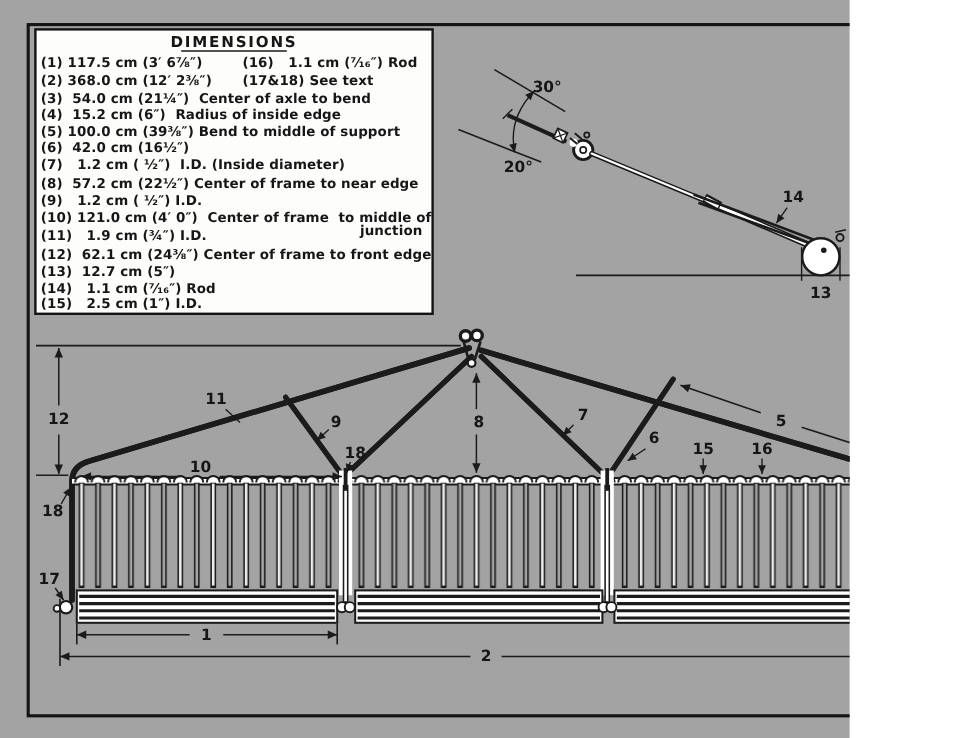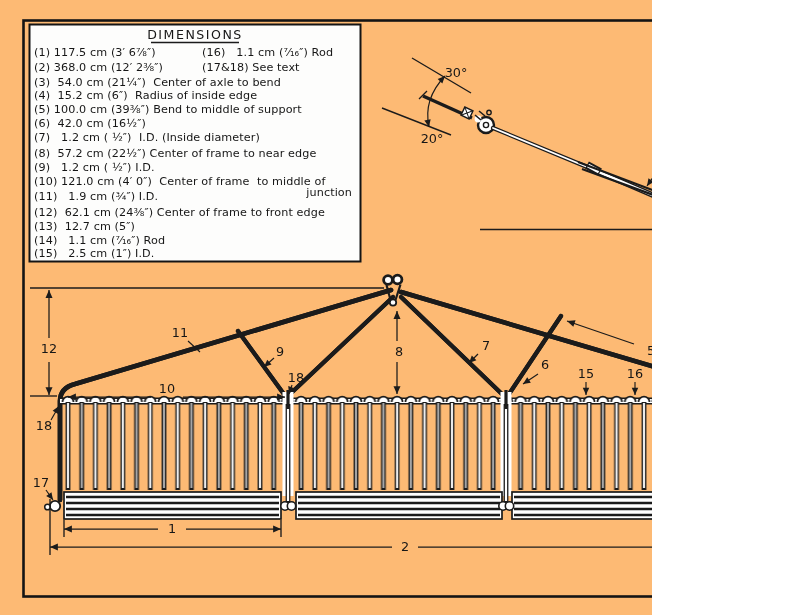--- a/index.html
+++ b/index.html
@@ -1,16 +1,16 @@
 <!DOCTYPE html>
 <html><head>
 <meta charset="utf-8">
 <style>
   html,body{margin:0;padding:0;background:#ffffff;}
-  #page{position:relative;width:652px;height:615px;background:#fdba74;overflow:hidden;}
+  #page{position:relative;width:708px;height:615px;background:#a3a3a3;overflow:hidden;font-weight:bold;}
   svg{position:absolute;left:0;top:0;}
   svg text{font-family:"DejaVu Sans","Liberation Sans",sans-serif;fill:#161616;white-space:pre;}
   .ln{stroke:#1b1b1b;stroke-width:1.35;fill:none;}
   .ld{stroke:#1b1b1b;stroke-width:1.15;fill:none;}
   .dimln{stroke:#1b1b1b;stroke-width:1.25;fill:none;}
   .to{stroke:#1b1b1b;stroke-width:4.6;fill:none;stroke-linejoin:round;stroke-linecap:round;}
   .ti{stroke:#ffffff;stroke-width:2.1;fill:none;stroke-linejoin:round;stroke-linecap:round;}
   .so{stroke:#1b1b1b;stroke-width:4.2;fill:none;stroke-linecap:round;}
   .si{stroke:#ffffff;stroke-width:1.8;fill:none;stroke-linecap:round;}
   .ent{font-size:11.2px;letter-spacing:.1px;}

